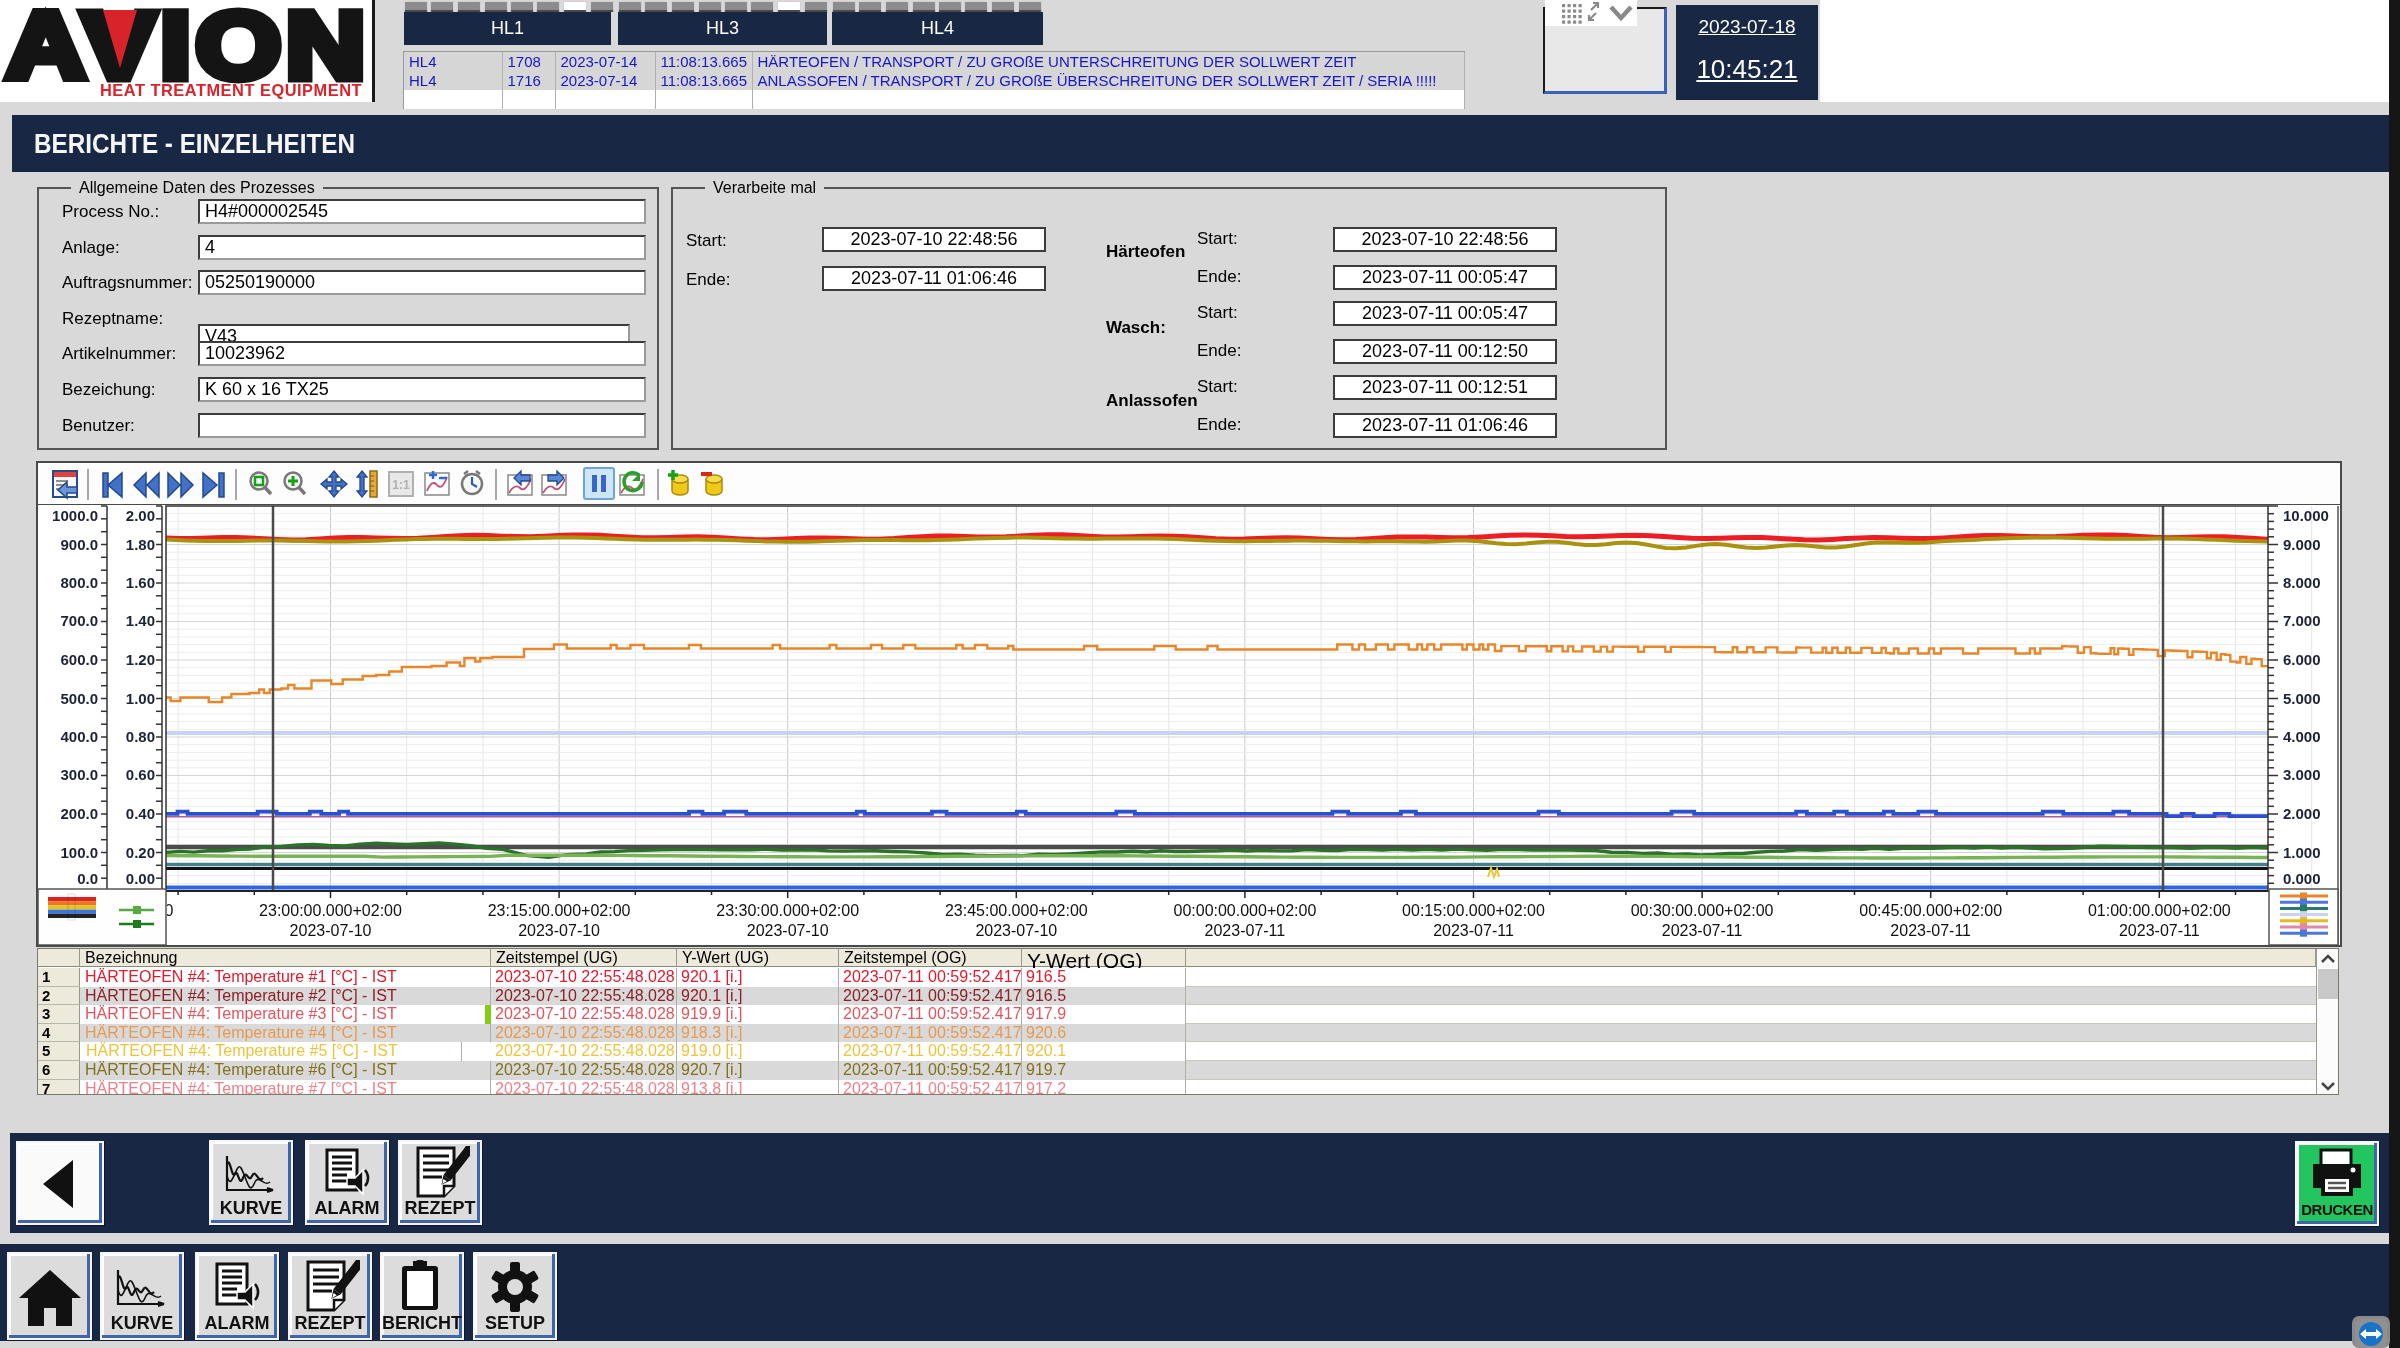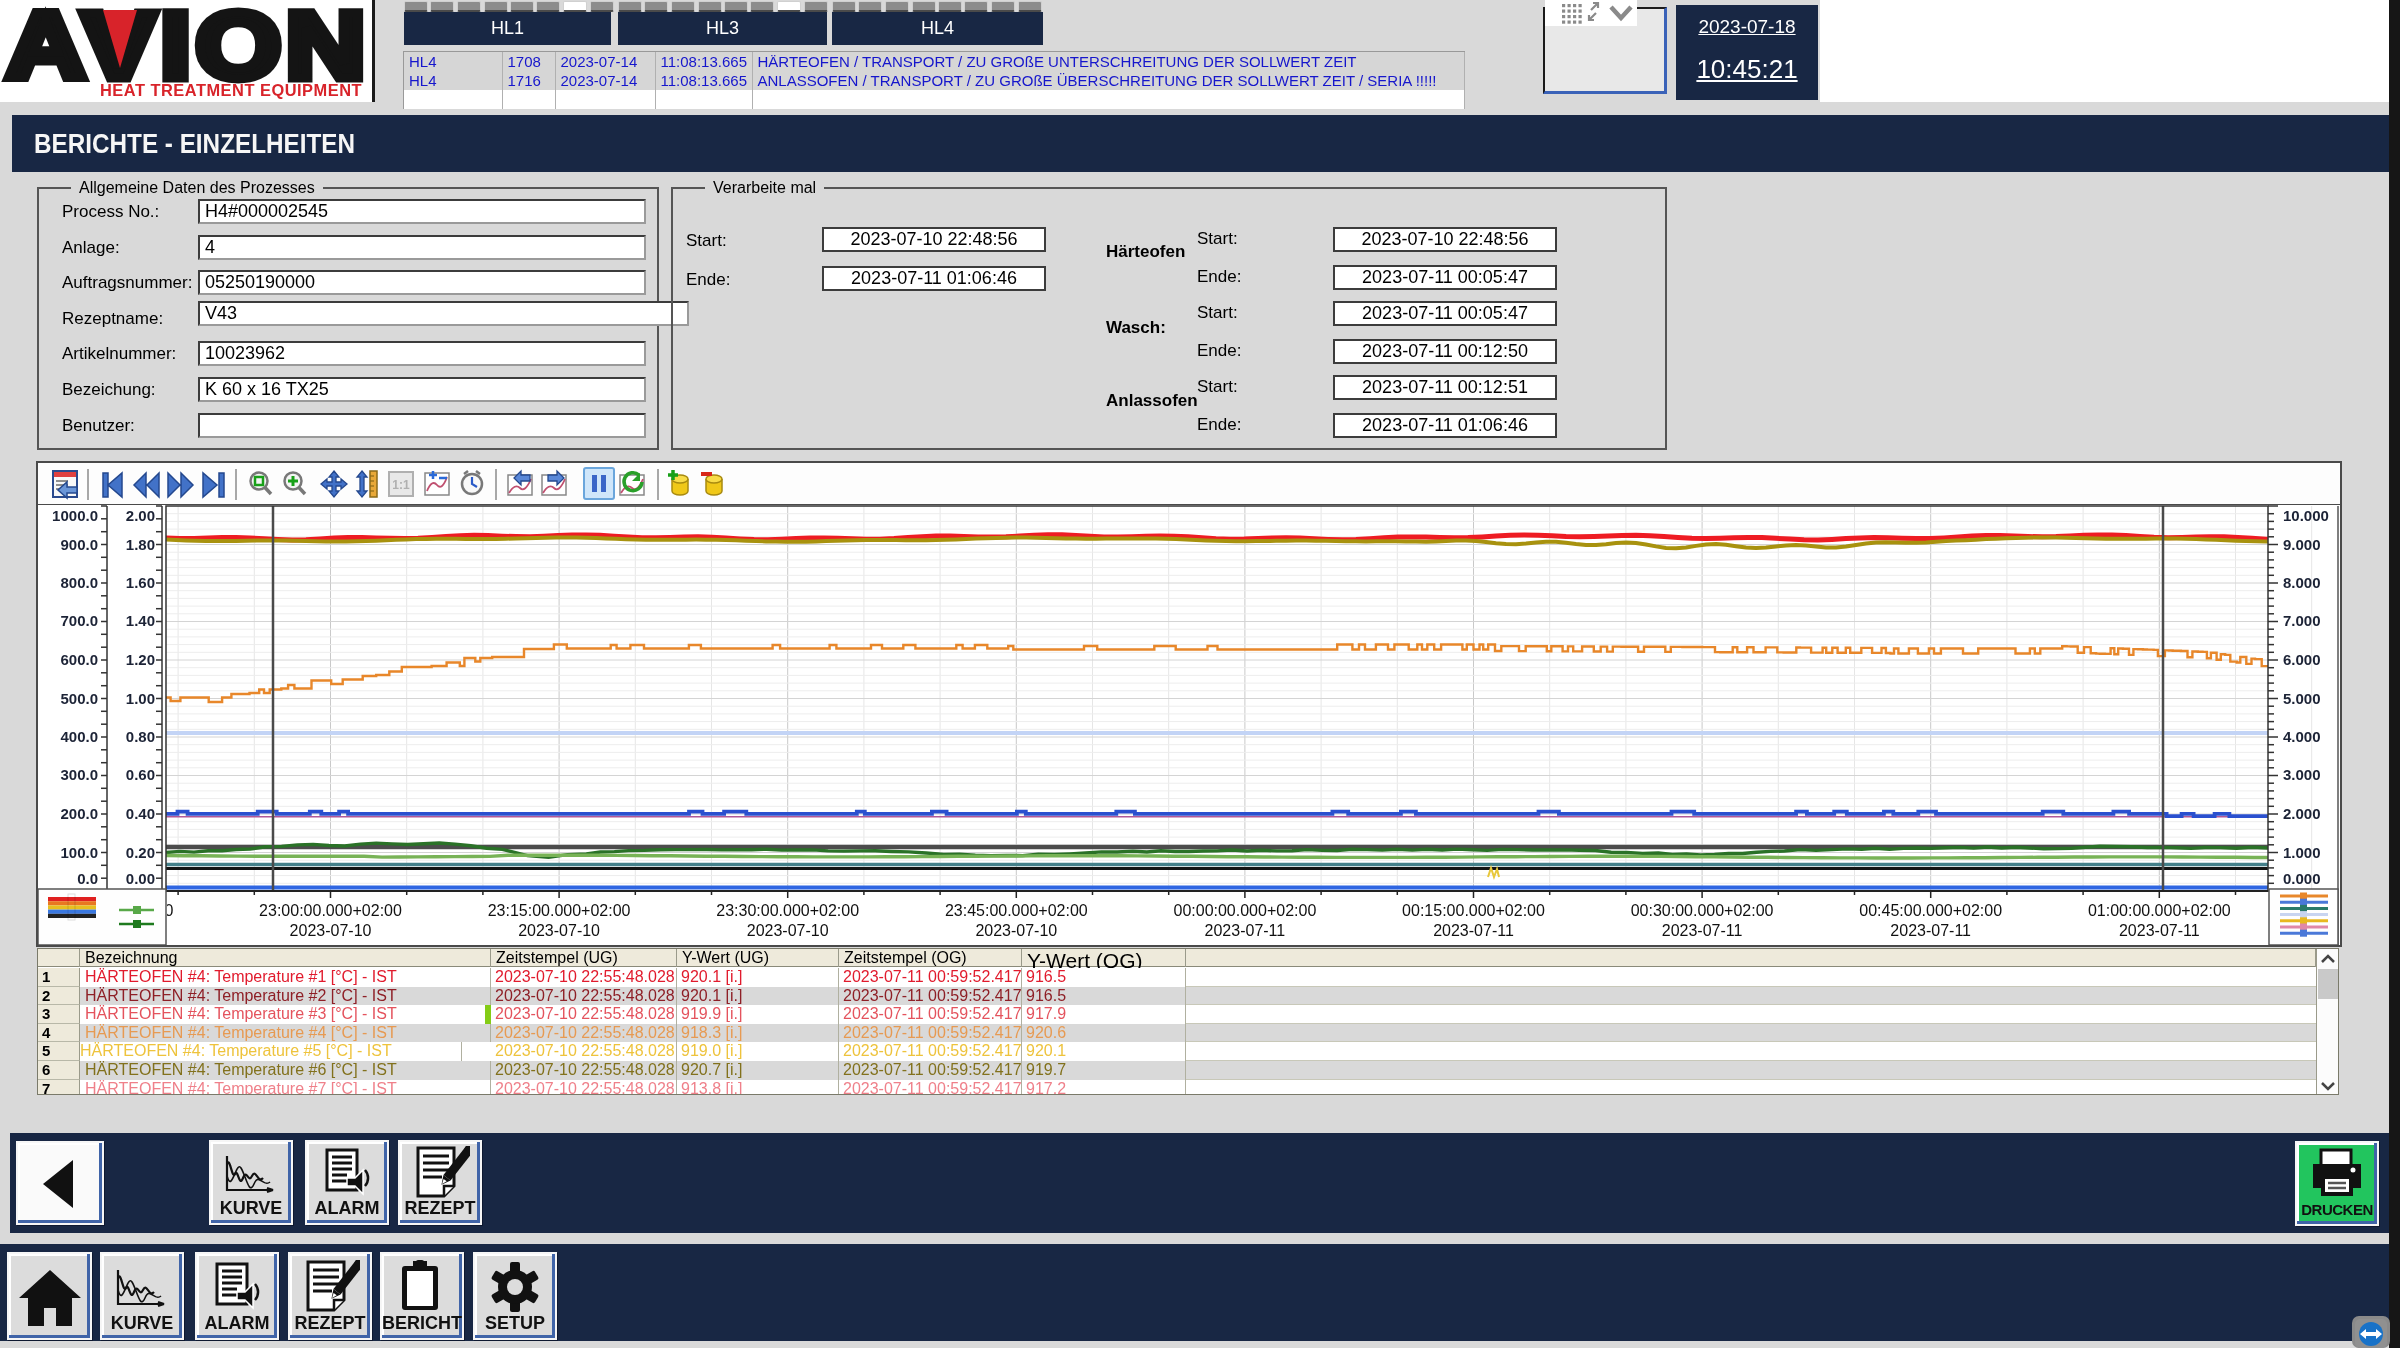--- a/index.html
+++ b/index.html
@@ -124,21 +124,21 @@
 <div class="fieldset" style="left:37px;top:187px;width:622px;height:263px;">
 <div class="legend">Allgemeine Daten des Prozesses</div>
   </div>
 <div class="flabel" style="left:62px;top:202px;">Process No.:</div>
 <div class="finput" style="left:198px;top:199px;width:448px;height:25px;line-height:21px;">H4#000002545</div>
 <div class="flabel" style="left:62px;top:237.6px;">Anlage:</div>
 <div class="finput" style="left:198px;top:234.6px;width:448px;height:25px;line-height:21px;">4</div>
 <div class="flabel" style="left:62px;top:273.2px;">Auftragsnummer:</div>
 <div class="finput" style="left:198px;top:270.2px;width:448px;height:25px;line-height:21px;">05250190000</div>
 <div class="flabel" style="left:62px;top:308.8px;">Rezeptname:</div>
-<div class="finput" style="left:198px;top:301px;width:491px;height:25px;line-height:21px;">V43</div>
+<div class="finput" style="left:198px;top:324px;width:432px;height:25px;line-height:21px;">V43</div>
 <div class="flabel" style="left:62px;top:344.40000000000003px;">Artikelnummer:</div>
 <div class="finput" style="left:198px;top:341.40000000000003px;width:448px;height:25px;line-height:21px;">10023962</div>
 <div class="flabel" style="left:62px;top:380.00000000000006px;">Bezeichung:</div>
 <div class="finput" style="left:198px;top:377.00000000000006px;width:448px;height:25px;line-height:21px;">K 60 x 16 TX25</div>
 <div class="flabel" style="left:62px;top:415.6000000000001px;">Benutzer:</div>
 <div class="finput" style="left:198px;top:412.6000000000001px;width:448px;height:25px;line-height:21px;"></div>
 <div class="fieldset" style="left:671px;top:187px;width:996px;height:263px;">
 <div class="legend">Verarbeite mal</div>
   </div>
 <div class="flabel" style="left:686px;top:231px;">Start:</div>
@@ -630,21 +630,21 @@
 <div style="position:absolute;left:0;top:0;width:42px;height:100%;background:#eeeadb;border-right:1px solid #9a9a8a;border-bottom:1px solid #b8b8a8;font-size:15px;font-weight:bold;padding-left:4px;">4</div>
 <div style="position:absolute;left:42px;top:0;width:411px;height:100%;border-right:1px solid #b0b0a0;font-size:16px;padding-left:5px;color:#e79a52;white-space:nowrap;overflow:hidden;">HÄRTEOFEN #4: Temperature #4 [°C] - IST</div>
 <div style="position:absolute;left:453px;top:0;width:186px;height:100%;border-right:1px solid #b0b0a0;font-size:16px;padding-left:4px;color:#e79a52;white-space:nowrap;overflow:hidden;">2023-07-10 22:55:48.028</div>
 <div style="position:absolute;left:639px;top:0;width:162px;height:100%;border-right:1px solid #b0b0a0;font-size:16px;padding-left:4px;color:#e79a52;white-space:nowrap;">918.3 [i.]</div>
 <div style="position:absolute;left:801px;top:0;width:183px;height:100%;border-right:1px solid #b0b0a0;font-size:16px;padding-left:4px;color:#e79a52;white-space:nowrap;overflow:hidden;">2023-07-11 00:59:52.417</div>
 <div style="position:absolute;left:984px;top:0;width:164px;height:100%;border-right:1px solid #b0b0a0;font-size:16px;padding-left:4px;color:#e79a52;white-space:nowrap;">920.6</div>
 <div style="position:absolute;left:1148px;top:0;width:1130px;height:100%;border-bottom:1px solid #c8c8b8;"></div>
 </div>
 <div style="position:absolute;left:0;top:93.4px;width:2278px;height:18.6px;background:#ffffff;">
 <div style="position:absolute;left:0;top:0;width:42px;height:100%;background:#eeeadb;border-right:1px solid #9a9a8a;border-bottom:1px solid #b8b8a8;font-size:15px;font-weight:bold;padding-left:4px;">5</div>
-<div style="position:absolute;left:42px;top:0;width:382px;height:100%;border-right:1px solid #b0b0a0;font-size:16px;padding-left:0;color:#eec33c;white-space:nowrap;overflow:hidden;">HÄRTEOFEN #4: Temperature #5 [°C] - IST</div>
+<div style="position:absolute;left:42px;top:0;width:382px;height:100%;border-right:1px solid #b0b0a0;font-size:16px;padding-left:6px;color:#eec33c;white-space:nowrap;overflow:hidden;">HÄRTEOFEN #4: Temperature #5 [°C] - IST</div>
 <div style="position:absolute;left:453px;top:0;width:186px;height:100%;border-right:1px solid #b0b0a0;font-size:16px;padding-left:4px;color:#eec33c;white-space:nowrap;overflow:hidden;">2023-07-10 22:55:48.028</div>
 <div style="position:absolute;left:639px;top:0;width:162px;height:100%;border-right:1px solid #b0b0a0;font-size:16px;padding-left:4px;color:#eec33c;white-space:nowrap;">919.0 [i.]</div>
 <div style="position:absolute;left:801px;top:0;width:183px;height:100%;border-right:1px solid #b0b0a0;font-size:16px;padding-left:4px;color:#eec33c;white-space:nowrap;overflow:hidden;">2023-07-11 00:59:52.417</div>
 <div style="position:absolute;left:984px;top:0;width:164px;height:100%;border-right:1px solid #b0b0a0;font-size:16px;padding-left:4px;color:#eec33c;white-space:nowrap;">920.1</div>
 <div style="position:absolute;left:1148px;top:0;width:1130px;height:100%;border-bottom:1px solid #c8c8b8;"></div>
 </div>
 <div style="position:absolute;left:0;top:112.0px;width:2278px;height:18.6px;background:#d9d9d9;">
 <div style="position:absolute;left:0;top:0;width:42px;height:100%;background:#eeeadb;border-right:1px solid #9a9a8a;border-bottom:1px solid #b8b8a8;font-size:15px;font-weight:bold;padding-left:4px;">6</div>
 <div style="position:absolute;left:42px;top:0;width:411px;height:100%;border-right:1px solid #b0b0a0;font-size:16px;padding-left:5px;color:#82711c;white-space:nowrap;overflow:hidden;">HÄRTEOFEN #4: Temperature #6 [°C] - IST</div>
 <div style="position:absolute;left:453px;top:0;width:186px;height:100%;border-right:1px solid #b0b0a0;font-size:16px;padding-left:4px;color:#82711c;white-space:nowrap;overflow:hidden;">2023-07-10 22:55:48.028</div>

